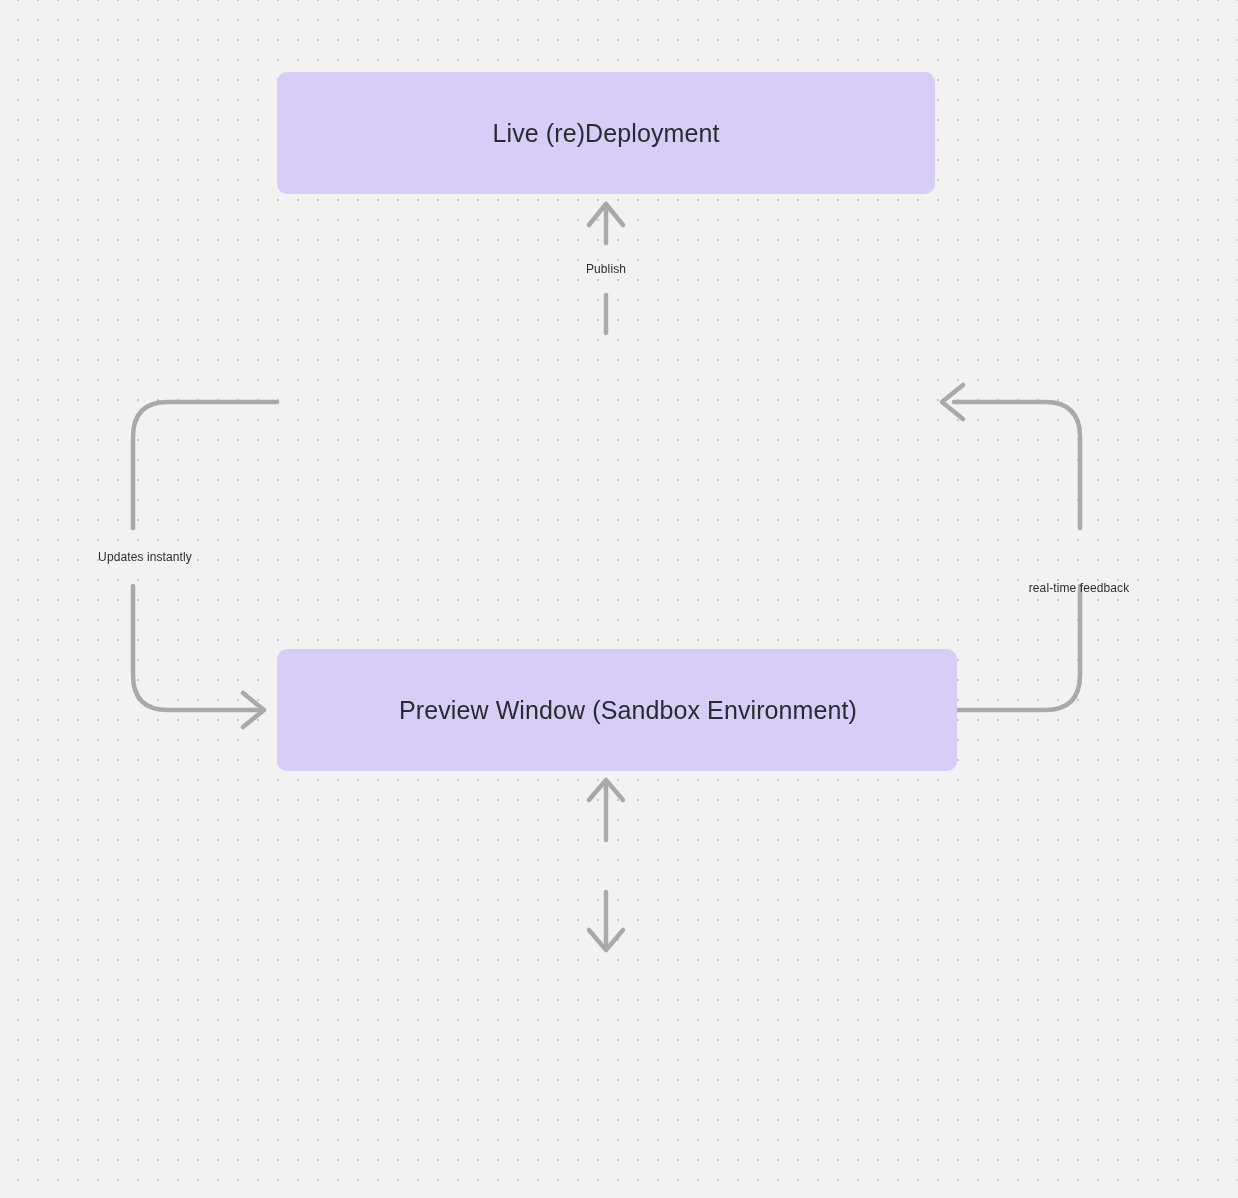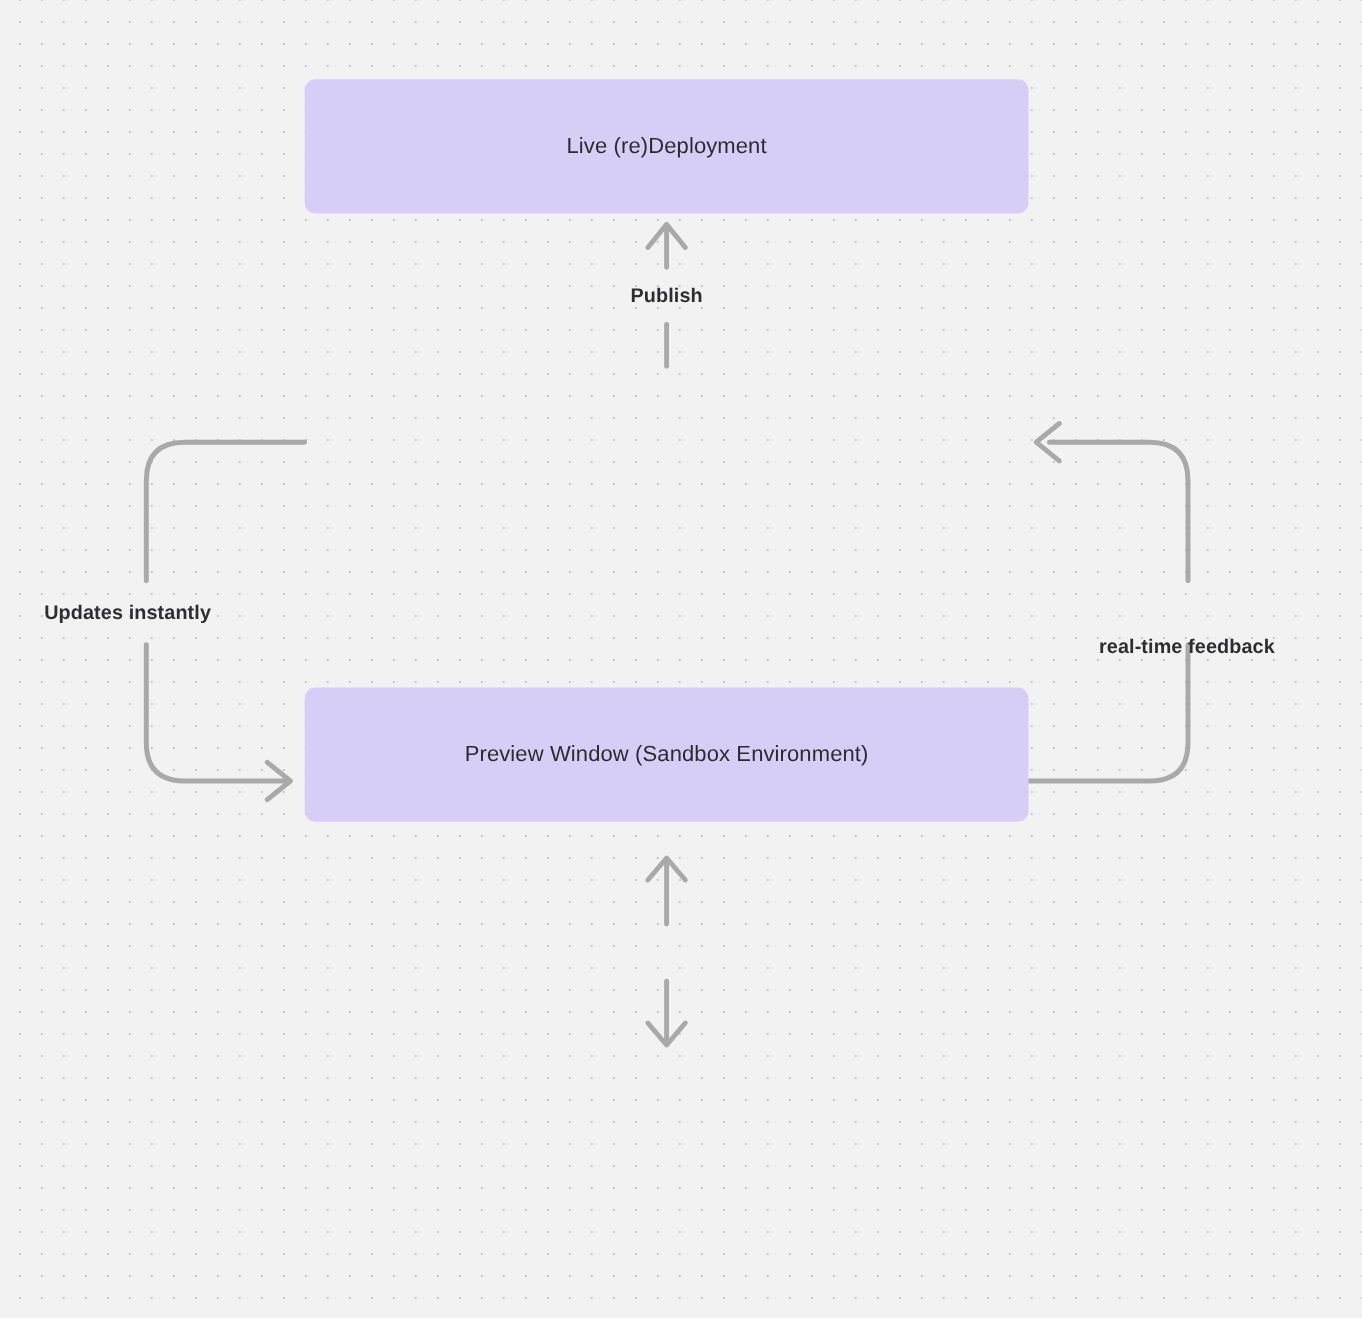--- a/index.html
+++ b/index.html
@@ -42,32 +42,31 @@
     position:absolute;
     left:277px;
     width:658px;
     height:122px;
     background:var(--node-fill);
     border-radius:10px;
     display:flex;
     align-items:center;
     justify-content:center;
     color:var(--node-text);
-    font-size:20px;
+    font-size:25px;
     letter-spacing:0.1px;
     text-align:center;
   }
   .edge-label{
     position:absolute;
     transform:translate(-50%,-50%);
     color:var(--label-text);
-    font-size:18px;
+    font-size:12px;
     white-space:nowrap;
     letter-spacing:0.1px;
-    font-weight:bold;
   }
 </style>
 </head>
 <body>
 
 <div class="canvas">
 
   <svg class="edges" viewBox="0 0 1238 1198" xmlns="http://www.w3.org/2000/svg">
 
     <g>
@@ -94,22 +93,22 @@
       <path d="M 606 892 V 948"></path>
       <path d="M 589 930 L 606 950 L 623 930"></path>
     </g>
   </svg>
 
   <div class="node" style="top:72px;">
     <span>Live (re)Deployment</span>
   </div>
 
 
-  <div class="node" style="top:625px;">
+  <div class="node" style="top:649px;padding-left:22px;">
     <span>Preview Window (Sandbox Environment)</span>
   </div>
 
 
   <div class="edge-label" style="left:606px;top:269px;">Publish</div>
-  <div class="edge-label" style="left:116px;top:557px;">Updates instantly</div>
+  <div class="edge-label" style="left:145px;top:557px;">Updates instantly</div>
   <div class="edge-label" style="left:1079px;top:557px;margin-top:31px;">real-time feedback</div>
 
 </div>
 
 </body></html>

